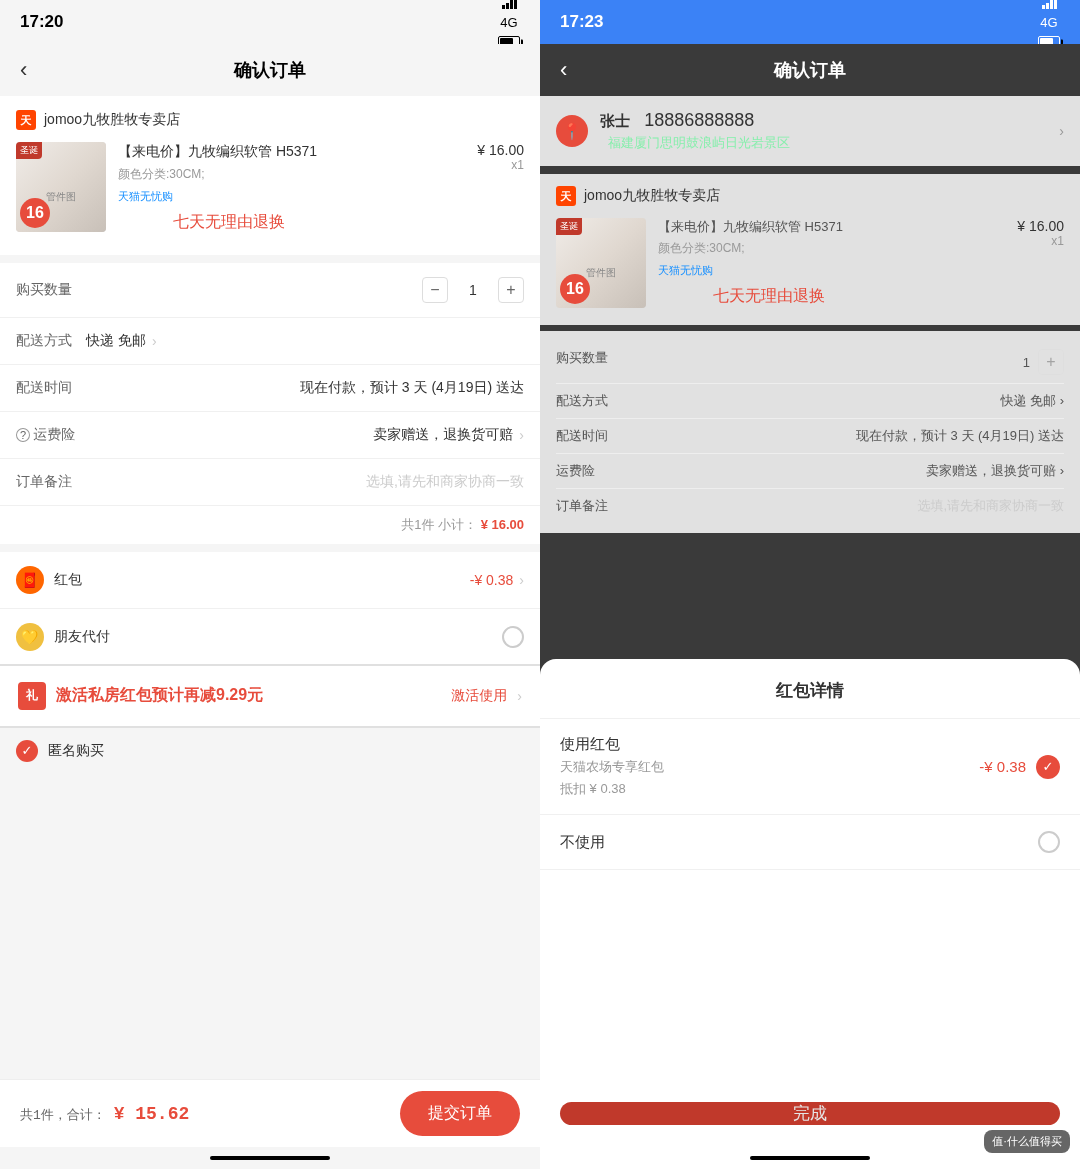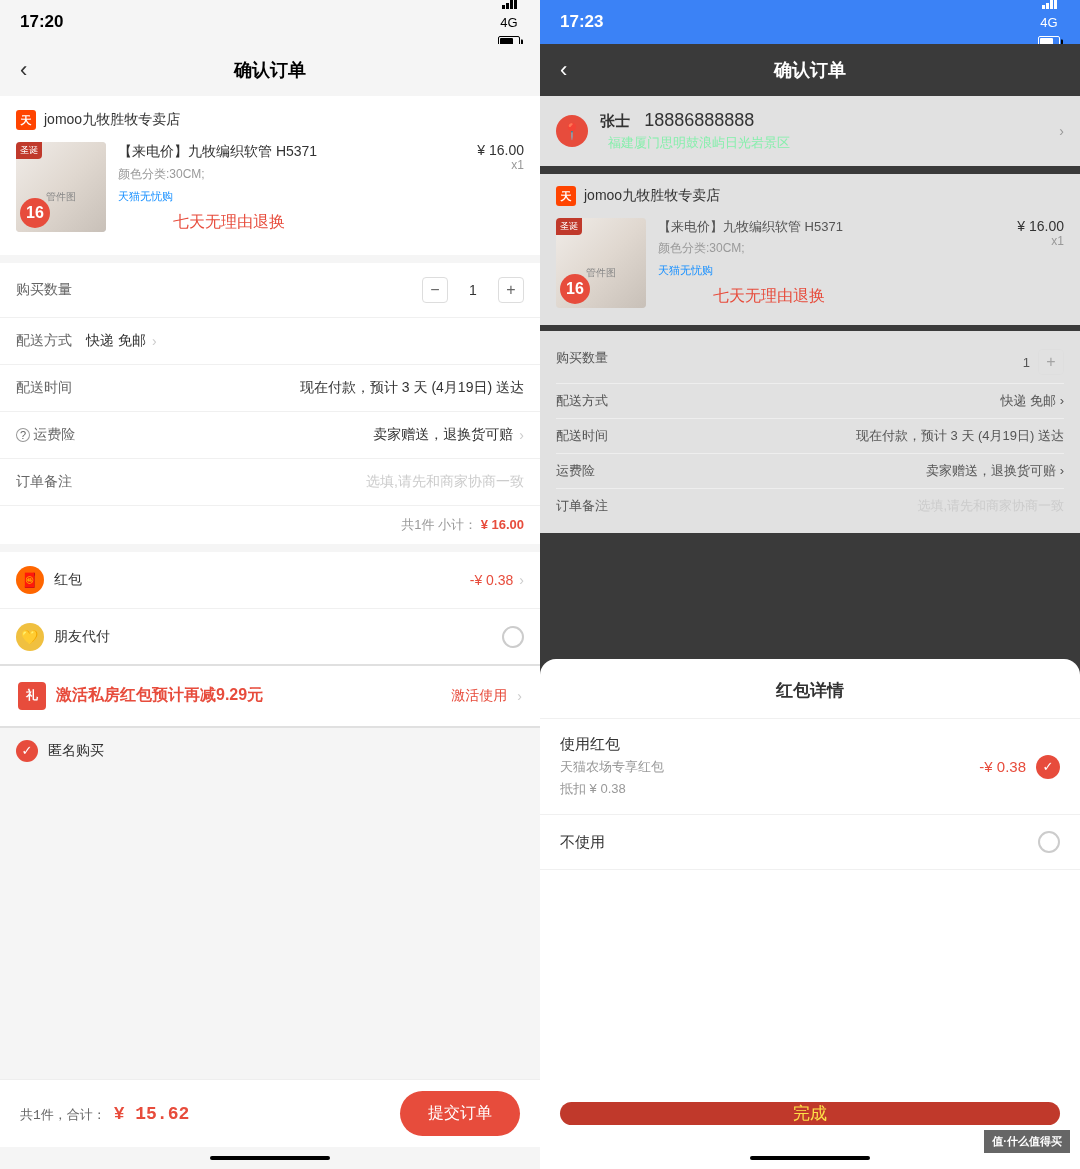--- a/index.html
+++ b/index.html
@@ -572,43 +572,42 @@
       height: 68px;
       background: #fff;
       display: flex;
       align-items: center;
       justify-content: center;
       padding: 0 20px;
     }
 
     .complete-btn {
       background: #c0392b;
-      color: #fde047;
+      color: #e5e5e5;
       border: none;
       border-radius: 28px;
       padding: 0 0;
       font-size: 17px;
       font-weight: 500;
       cursor: pointer;
       width: 100%;
     }
 
     .watermark {
       position: absolute;
       bottom: 16px;
       right: 10px;
       background: rgba(0,0,0,0.6);
       color: #fff;
       font-size: 11px;
       padding: 4px 8px;
-      border-radius: 0;
+      border-radius: 8px;
       display: flex;
       align-items: center;
       gap: 4px;
-      font-weight: bold;
     }
 
     .signal-bars {
       display: flex;
       align-items: flex-end;
       gap: 1px;
     }
 
     .signal-bar {
       background: #000;

